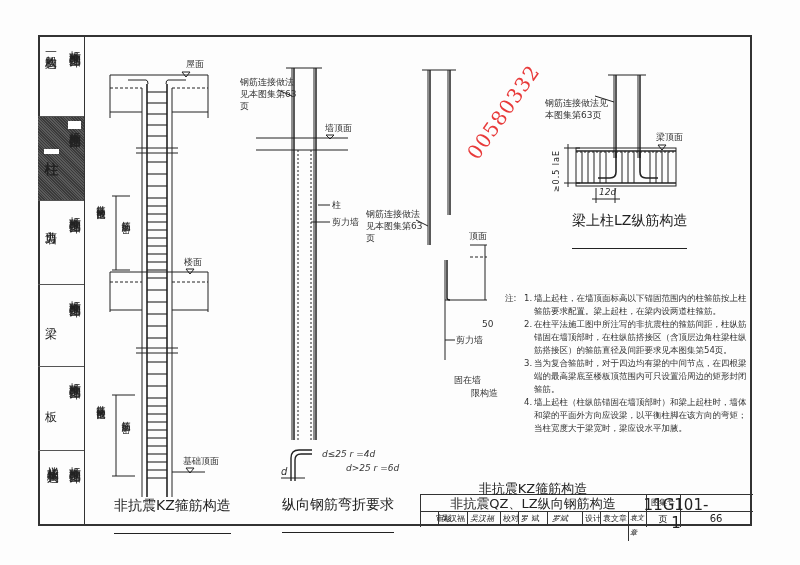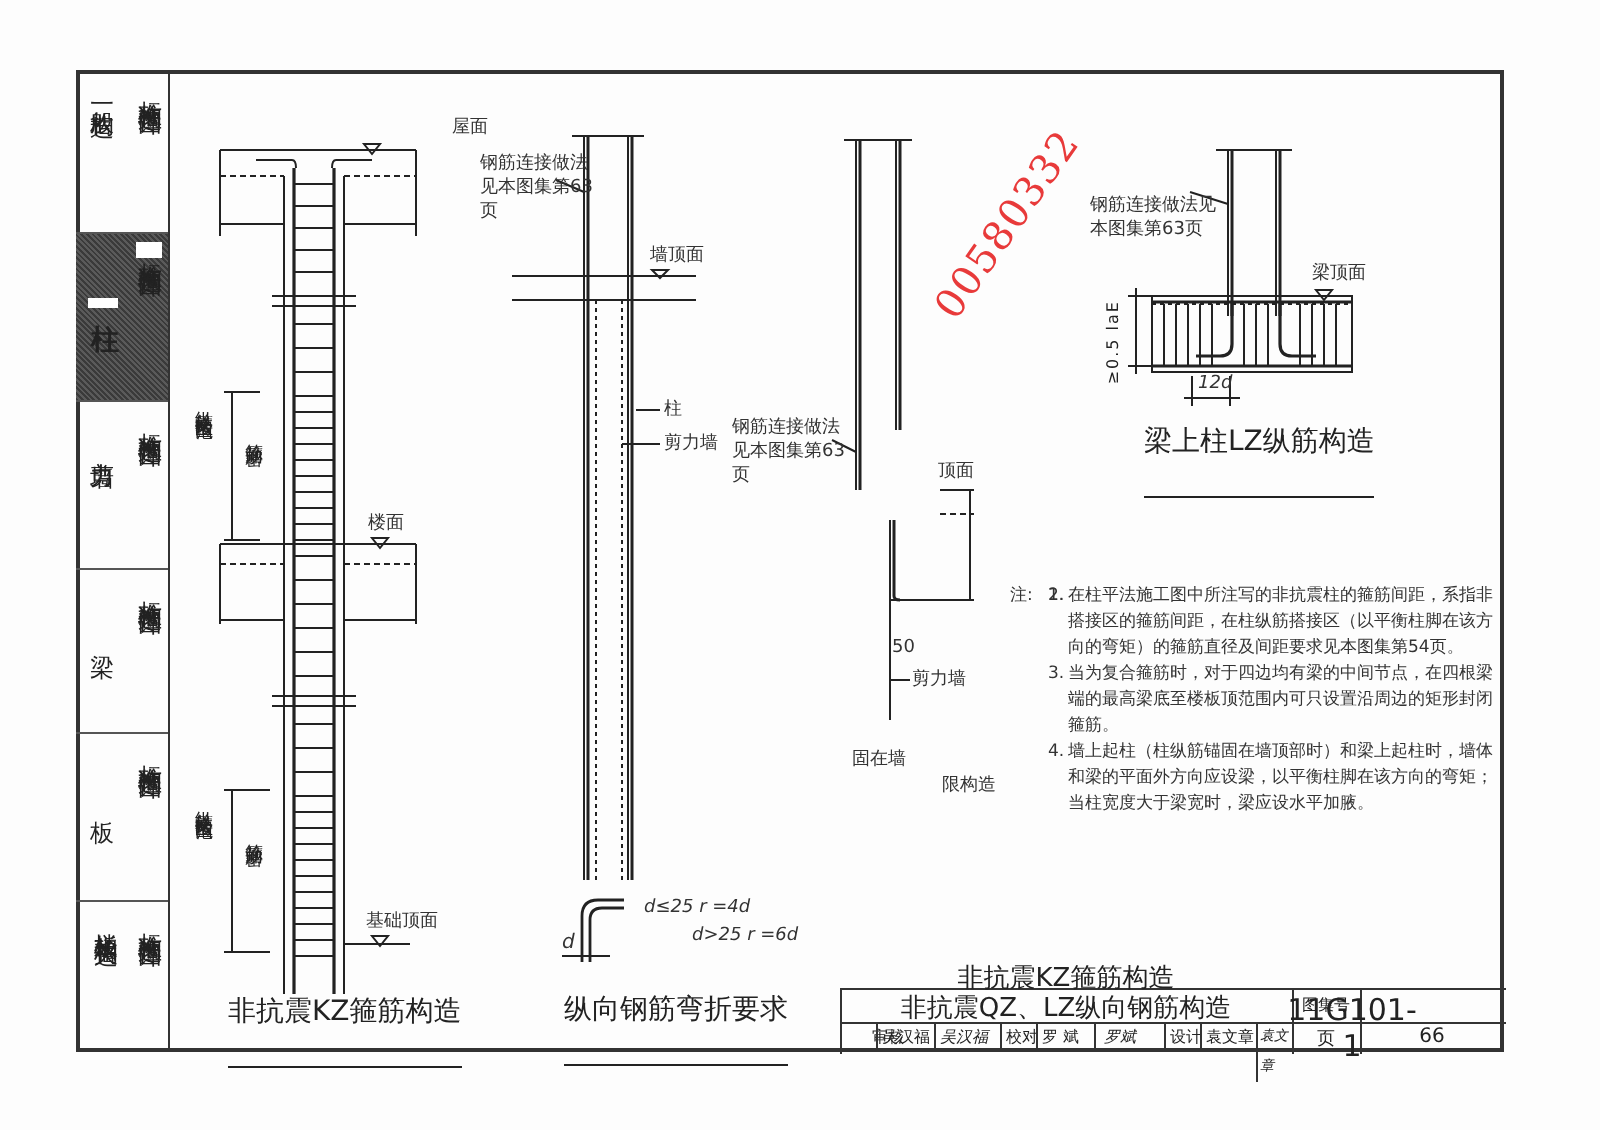--- a/index.html
+++ b/index.html
@@ -220,58 +220,58 @@
     <line x1="595" y1="96" x2="614" y2="102"></line>
   </g>
 
   <g stroke-width="1.4">
     <path d="M291 481 L291 458 Q291 450 299 450 L312 450"></path>
     <path d="M295 481 L295 460 Q295 454 301 454 L312 454"></path>
     <line x1="281" y1="478" x2="305" y2="478" stroke-width="1"></line>
   </g>
 </svg>
 
-<span class="label" style="left:186px;top:58px;margin-left:40px;">屋面</span>
+<span class="label" style="left:186px;top:58px;">屋面</span>
 <span class="label" style="left:184px;top:256px;">楼面</span>
 <span class="label" style="left:183px;top:455px;">基础顶面</span>
 <span class="vtext" style="left:96px;top:198px;font-size:9px;line-height:10px;">纵筋搭接区范围</span>
 <span class="vtext" style="left:121px;top:214px;font-size:9px;line-height:10px;">箍筋加密</span>
 <span class="vtext" style="left:96px;top:398px;font-size:9px;line-height:10px;">纵筋搭接区范围</span>
 <span class="vtext" style="left:121px;top:414px;font-size:9px;line-height:10px;">箍筋加密</span>
 <span class="caption" style="left:114px;top:497px;">非抗震KZ箍筋构造</span>
 
 <span class="label" style="left:240px;top:76px;width:60px;white-space:normal;">钢筋连接做法见本图集第63页</span>
 <span class="label" style="left:325px;top:122px;">墙顶面</span>
 <span class="label" style="left:332px;top:199px;">柱</span>
 <span class="label" style="left:332px;top:216px;">剪力墙</span>
 <span class="label" style="left:366px;top:208px;width:62px;white-space:normal;">钢筋连接做法见本图集第63页</span>
 <span class="label" style="left:469px;top:230px;">顶面</span>
-<span class="label" style="left:446px;top:318px;">50</span>
+<span class="label" style="left:446px;top:318px;padding-left:36px;">50</span>
 <span class="label" style="left:456px;top:334px;">剪力墙</span>
-<span class="label" style="left:426px;top:374px;">固在墙</span>
+<span class="label" style="left:454px;top:374px;">固在墙</span>
 <span class="label" style="left:471px;top:387px;">限构造</span>
 
 <span class="stamp">00580332</span>
 
 <span class="label" style="left:545px;top:97px;width:68px;white-space:normal;">钢筋连接做法见本图集第63页</span>
 <span class="label" style="left:656px;top:131px;">梁顶面</span>
 <span class="vtext" style="left:550px;top:150px;font-size:8px;writing-mode:vertical-rl;text-orientation:mixed;transform:rotate(180deg);">≥0.5 laE</span>
 <span class="label" style="left:599px;top:186px;font-style:italic;">12d</span>
 <span class="caption" style="left:572px;top:212px;">梁上柱LZ纵筋构造</span>
 
 <span class="label" style="left:281px;top:466px;font-style:italic;font-size:10px;">d</span>
 <span class="label" style="left:322px;top:448px;font-style:italic;">d≤25   r =4d</span>
 <span class="label" style="left:322px;top:462px;font-style:italic;margin-left:24px;">d&gt;25   r =6d</span>
 <span class="caption" style="left:282px;top:496px;">纵向钢筋弯折要求</span>
 
 <div class="notes">
   <span class="head" style="left:-3px;">注:</span>
   <ol>
-    <li><span class="n">1.</span></li>
-    <li><span class="n">2.</span><span>在柱平法施工图中所注写的非抗震柱的箍筋间距，系指非搭接区的箍筋间距，在柱纵筋搭接区（以平衡柱脚在该方向的弯矩）的箍筋直径及间距要求见本图集第54页。</span></li>
+    <li><span class="n">1.</span><span>墙上起柱，在墙顶面标高以下锚固范围内的柱箍筋按上柱箍筋要求配置。梁上起柱，在梁内设两道柱箍筋。</span></li>
+    <li><span class="n">2.</span><span>在柱平法施工图中所注写的非抗震柱的箍筋间距，柱纵筋锚固在墙顶部时，在柱纵筋搭接区（含顶层边角柱梁柱纵筋搭接区）的箍筋直径及间距要求见本图集第54页。</span></li>
     <li><span class="n">3.</span><span>当为复合箍筋时，对于四边均有梁的中间节点，在四根梁端的最高梁底至楼板顶范围内可只设置沿周边的矩形封闭箍筋。</span></li>
     <li><span class="n">4.</span><span>墙上起柱（柱纵筋锚固在墙顶部时）和梁上起柱时，墙体和梁的平面外方向应设梁，以平衡柱脚在该方向的弯矩；当柱宽度大于梁宽时，梁应设水平加腋。</span></li>
   </ol>
 </div>
 
 <div>
   <div class="abs" style="left:420px;top:494px;width:333px;height:33px;border-top:1.5px solid #333;border-left:1.5px solid #333;box-sizing:border-box;"></div>
   <div class="abs" style="left:420px;top:511px;width:333px;border-top:1px solid #333;"></div>
   <div class="abs" style="left:646px;top:494px;height:33px;border-left:1px solid #333;"></div>
   <div class="abs" style="left:680px;top:494px;height:33px;border-left:1px solid #333;"></div>

